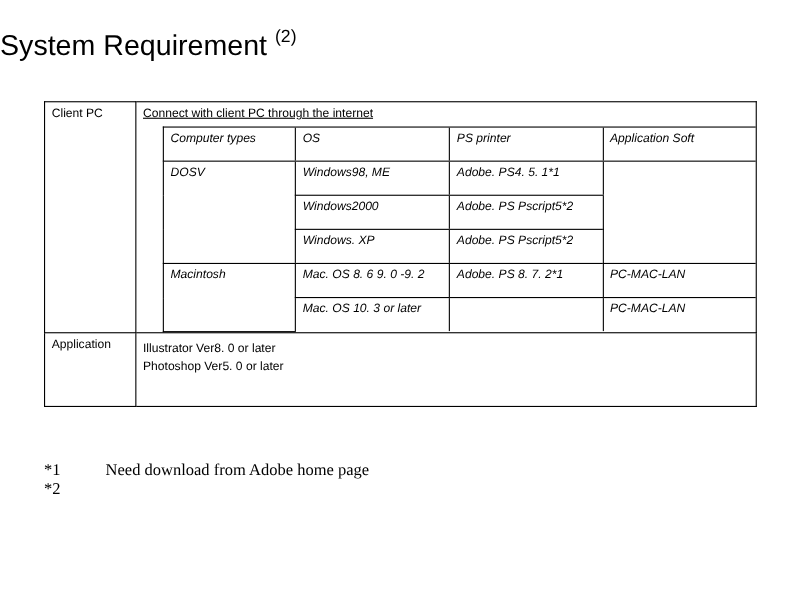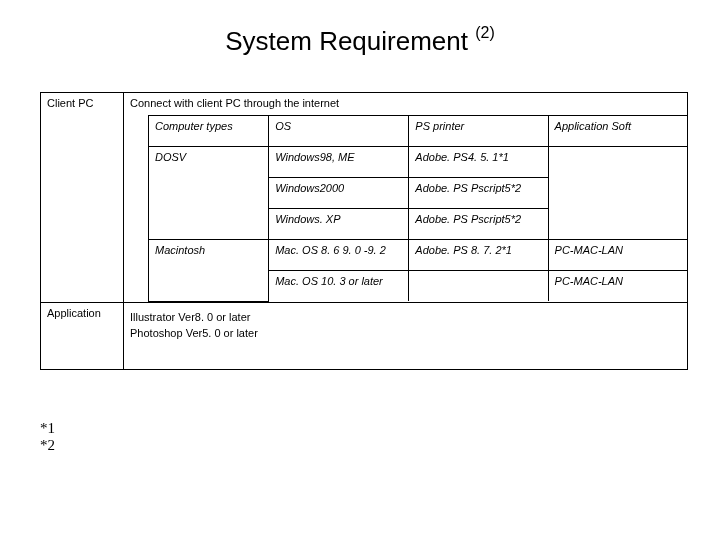--- a/index.html
+++ b/index.html
@@ -10,21 +10,20 @@
     background: #fff;
     font-family: Arial, Helvetica, sans-serif;
     color: #000;
   }
   .page {
     width: 720px;
     height: 540px;
     position: relative;
   }
   .title {
-    text-align: center;
     font-size: 26px;
     font-weight: 400;
     padding-top: 26px;
   }
   .title .sup {
     font-size: 16px;
     vertical-align: super;
     position: relative;
     top: -2px;
   }
@@ -44,20 +43,21 @@
     vertical-align: top;
   }
   .sidecol {
     width: 70px;
   }
   .innercell {
     padding: 0 !important;
   }
   .innercell .cap {
     padding: 4px 6px 6px 6px;
+    text-decoration: underline;
   }
   .inner-table {
     width: calc(100% - 24px);
     margin-left: 24px;
     border-collapse: collapse;
     font-size: 11px;
     font-style: italic;
   }
   .inner-table td {
     border: 1px solid #000;
@@ -157,19 +157,20 @@
         <div>Illustrator Ver8. 0 or later</div>
         <div>Photoshop Ver5. 0 or later</div>
       </td>
     </tr>
   </tbody>
     </table>
 
   <div class="notes">
     <div class="nrow">
       <div class="nlabel">*1</div>
+      <div>Need download from Adobe home page</div>
     </div>
     <div class="nrow">
       <div class="nlabel">*2</div>
     </div>
   </div>
 
 </div>
 
 </body></html>

